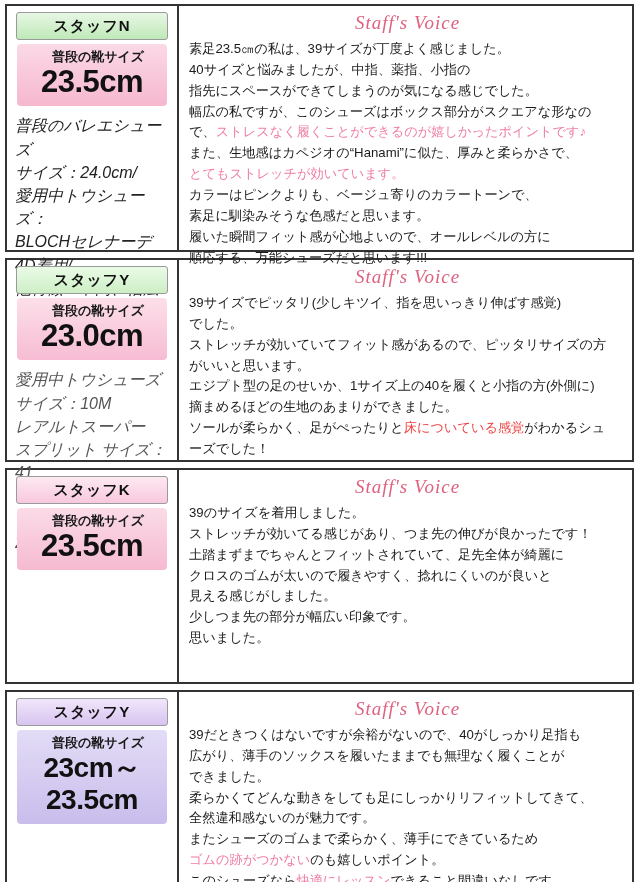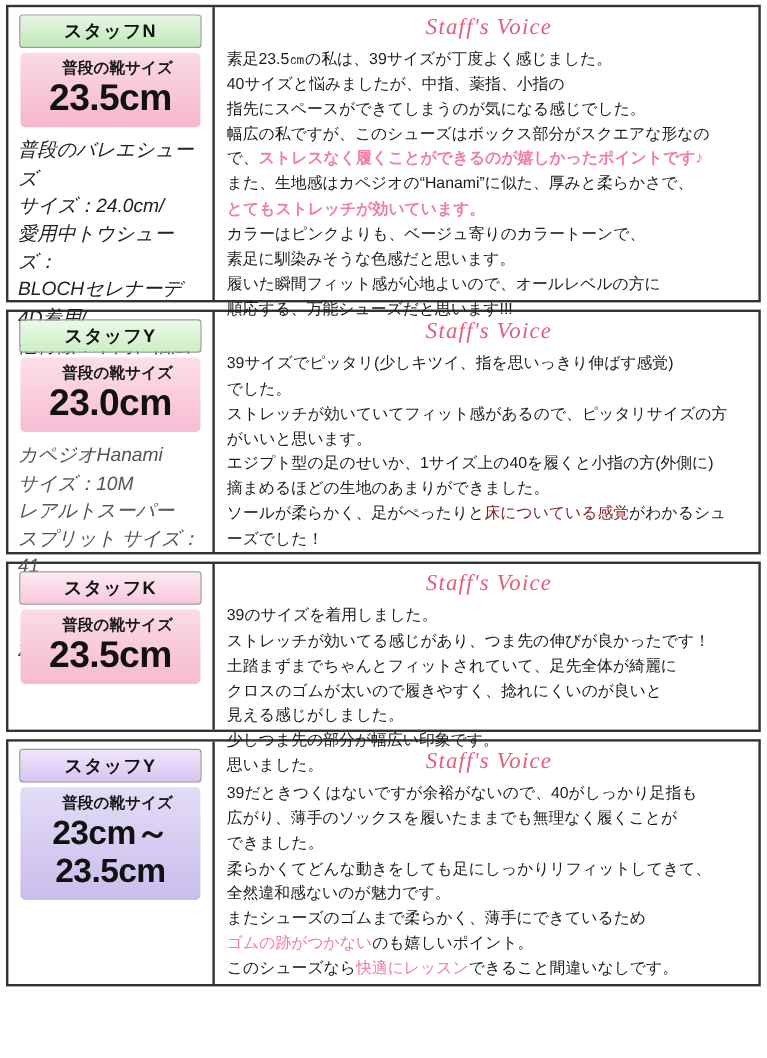--- a/index.html
+++ b/index.html
@@ -23,21 +23,21 @@
   }
   .card {
     border: 2px solid #333;
     box-sizing: border-box;
     display: flex;
     margin-bottom: 6px;
     background: #fff;
   }
   .card.c1 { height: 248px; }
   .card.c2 { height: 204px; }
-  .card.c3 { height: 142px; }
+  .card.c3 { height: 216px; }
   .card.c4 { height: 206px; }
 
   .left-col {
     width: 172px;
     flex: 0 0 172px;
     border-right: 2px solid #333;
     box-sizing: border-box;
     padding: 0;
     position: relative;
   }
@@ -118,22 +118,22 @@
     margin: 2px 0 5px 0;
     font-style: italic;
   }
   .body-text {
     font-size: 13.2px;
     line-height: 1.58;
     color: #1b1b1b;
     white-space: pre-wrap;
     word-break: break-all;
   }
-  .hl-pink { color: #ef7fa6; font-weight: bold; }
-  .hl-red { color: #7f1d1d; }
+  .hl-pink { color: #ef7fa6; }
+  .hl-red { color: #ef4444; }
   .hl-rose { color: #f07ca0; }
 </style>
 </head>
 <body>
 
 <div class="page">
 
   <div class="card c1">
     <div class="left-col">
       <div class="staff-badge badge-green">スタッフN</div>
@@ -156,21 +156,21 @@
   </div>
 
   <div class="card c2">
     <div class="left-col">
       <div class="staff-badge badge-pinkgreen">スタッフY</div>
       <div class="size-box sz-pink2">
         <div class="size-label">普段の靴サイズ</div>
         <div class="size-value">23.0cm</div>
       </div>
       <div class="notes">
-        <div class="muted">カペジオHanami</div>
+        <div class="muted">愛用中トウシューズ</div>
         <div class="muted">サイズ：10M</div>
         <div class="muted">レアルトスーパー</div>
         <div class="muted">スプリット サイズ：41</div>
         <div class="muted">トウシューズ：グリシコ</div>
         <div class="muted">2007 5.5xxx</div>
       </div>
     </div>
     <div class="right-col">
       <div class="voice-title">Staff's Voice</div>
       <div class="body-text"><div><span>39サイズでピッタリ(少しキツイ、指を思いっきり伸ばす感覚)</span></div><div><span>でした。</span></div><div><span>ストレッチが効いていてフィット感があるので、ピッタリサイズの方</span></div><div><span>がいいと思います。</span></div><div><span>エジプト型の足のせいか、1サイズ上の40を履くと小指の方(外側に)</span></div><div><span>摘まめるほどの生地のあまりができました。</span></div><div><span>ソールが柔らかく、足がぺったりと</span><span class="hl-red">床についている感覚</span><span>がわかるシュ</span></div><div><span>ーズでした！</span></div></div>

